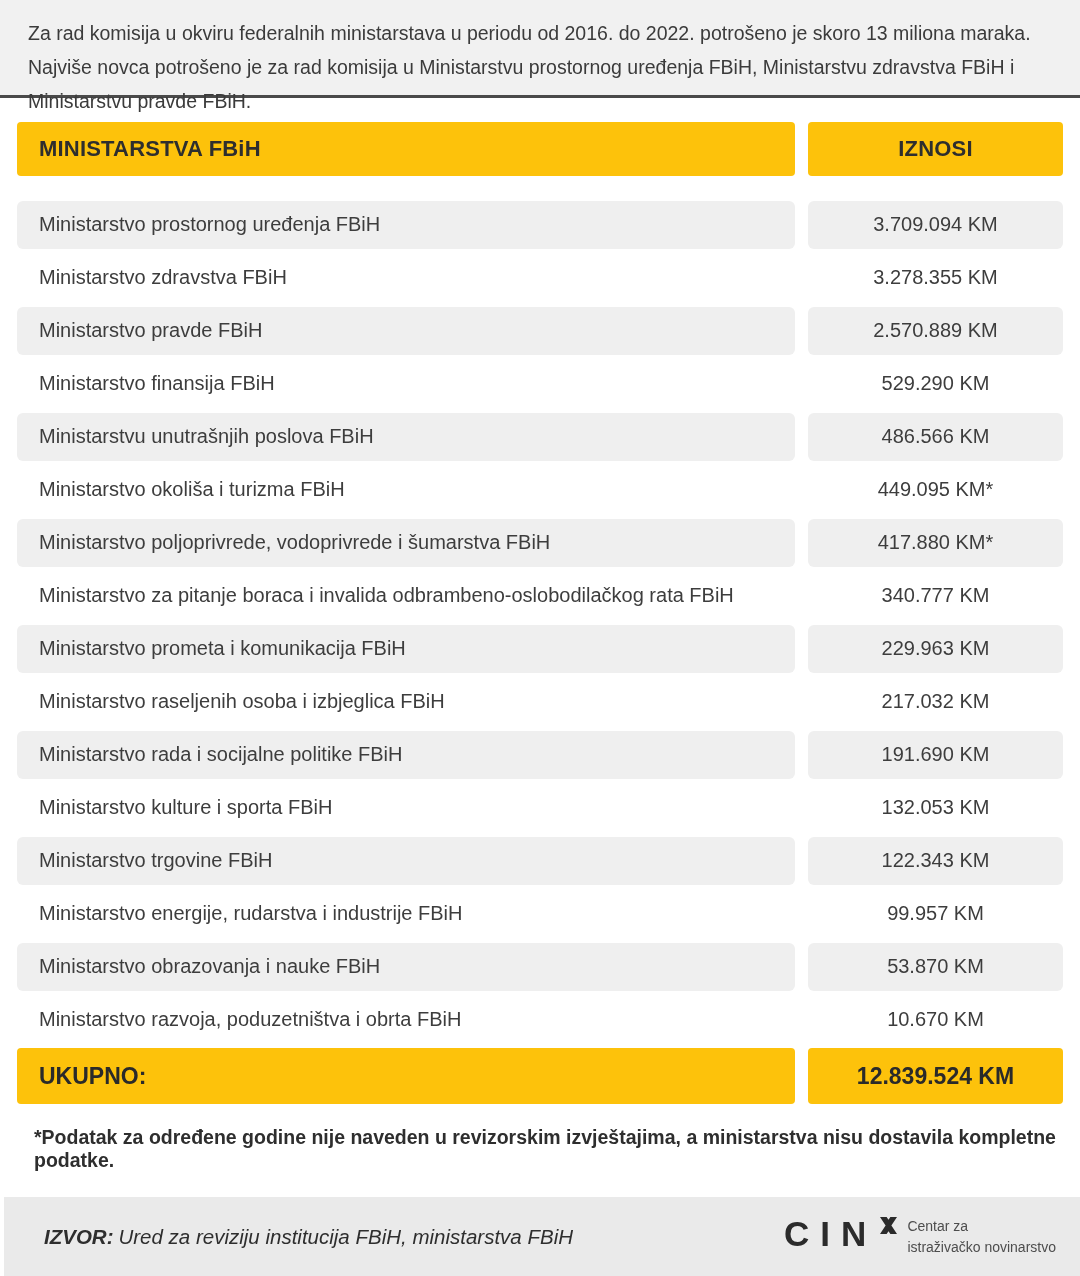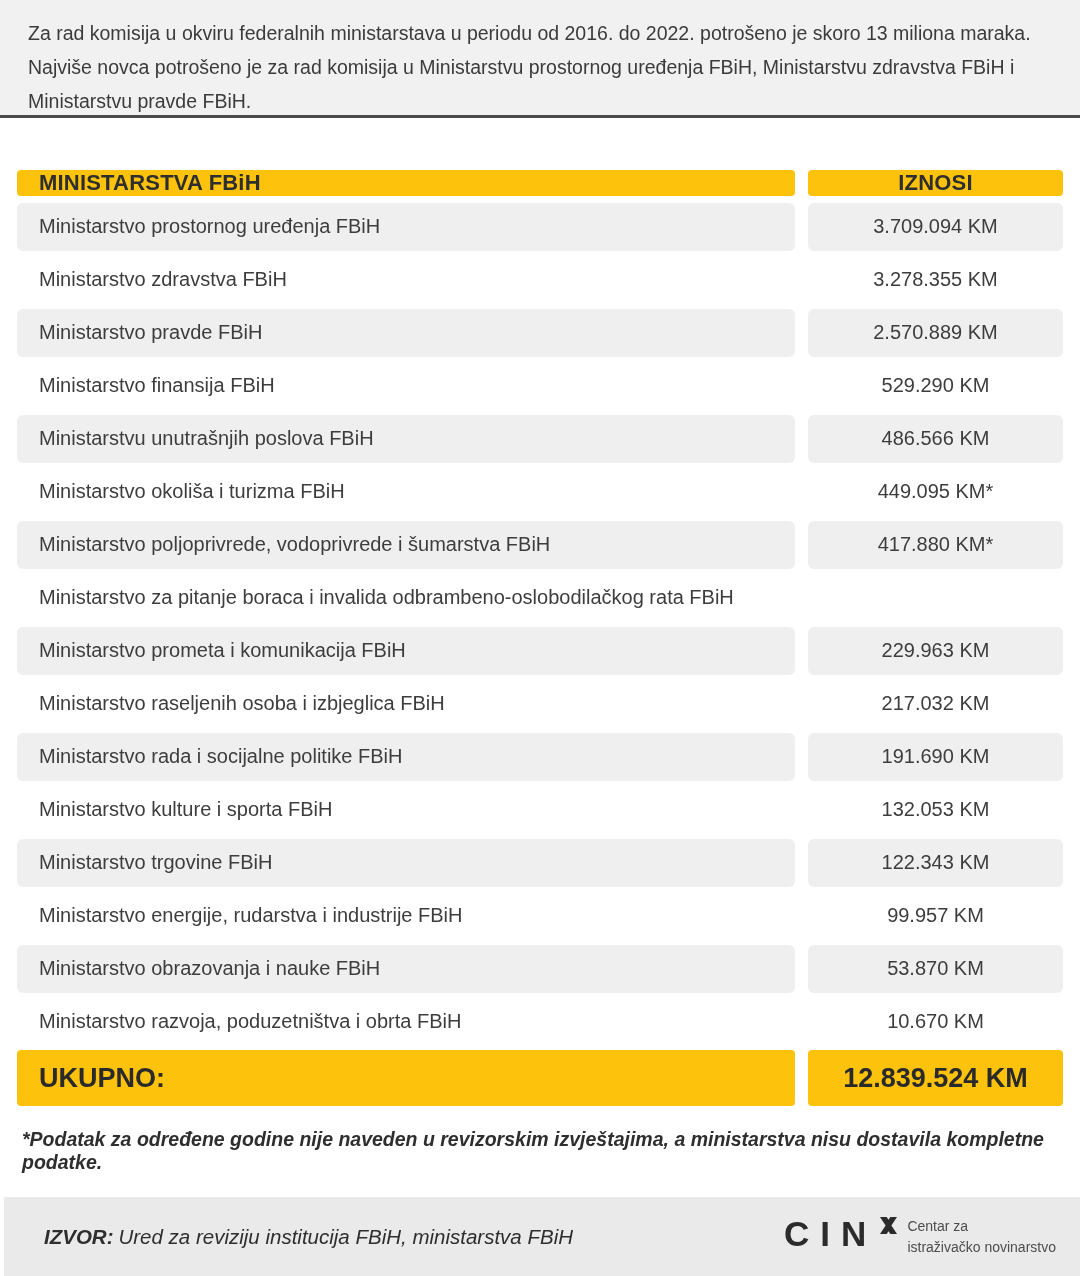--- a/index.html
+++ b/index.html
@@ -8,67 +8,66 @@
     position:relative;
     background:#ffffff;
     font-family:"Liberation Sans", sans-serif;
     overflow:hidden;
   }
 
   
   .intro {
     background:#F1F1F1;
     border-bottom:3px solid #4A4A4A;
-    height:118px;
+    height:98px;
     box-sizing:border-box;
     padding:16px 28px 0 28px;
   }
   .intro p {
     margin:0;
     font-size:19.5px;
     line-height:34px;
     color:#3B3B3B;
   }
 
   
   .table { margin:24px 17px 0 17px; }
   .t-row { display:flex; gap:13px; }
   .cell { display:flex; align-items:center; box-sizing:border-box; }
   .cell.left { flex:1; padding-left:22px; }
   .cell.right { width:255px; justify-content:center; text-align:center; }
 
-  .t-head { height:54px; margin-bottom:4px;align-items:flex-end; }
+  .t-head { height:54px; margin-bottom:22px; }
   .t-head .cell {
     background:#FDC20B;
     border-radius:4px;
     font-weight:bold;
     font-size:22px;
     color:#2E2E2E;
     letter-spacing:0.2px;
   }
 
   .t-data { height:53px; padding:2.5px 0; box-sizing:border-box; }
   .t-data .cell { font-size:20px; color:#3D3D3D; border-radius:6px; }
   .t-data.gray .cell { background:#EFEFEF; }
 
   .t-total { height:56px; margin-top:2px; }
   .t-total .cell {
     background:#FDC20B;
     border-radius:4px;
     font-weight:bold;
-    font-size:27px;
+    font-size:23px;
     color:#2A2A2A;
   }
 
   
   .footnote {
-    margin:22px 17px 0 22px;
+    margin:22px 17px 0 34px;
     font-size:19.5px;
     font-weight:bold;
-    font-style:italic;
     color:#2E2E2E;
   }
 
   
   .footer {
     position:absolute;
     left:4px; bottom:0;
     width:100%;
     height:79px;
     background:#EAEAEA;
@@ -140,20 +139,21 @@
       <div class="t-row t-data">
         <div class="cell left">Ministarstvo okoliša i turizma FBiH</div>
         <div class="cell right">449.095 KM*</div>
       </div>
       <div class="t-row t-data gray">
         <div class="cell left">Ministarstvo poljoprivrede, vodoprivrede i šumarstva FBiH</div>
         <div class="cell right">417.880 KM*</div>
       </div>
       <div class="t-row t-data">
         <div class="cell left">Ministarstvo za pitanje boraca i invalida odbrambeno-oslobodilačkog rata FBiH</div>
+        <div class="cell right">340.777 KM</div>
       </div>
       <div class="t-row t-data gray">
         <div class="cell left">Ministarstvo prometa i komunikacija FBiH</div>
         <div class="cell right">229.963 KM</div>
       </div>
       <div class="t-row t-data">
         <div class="cell left">Ministarstvo raseljenih osoba i izbjeglica FBiH</div>
         <div class="cell right">217.032 KM</div>
       </div>
       <div class="t-row t-data gray">

